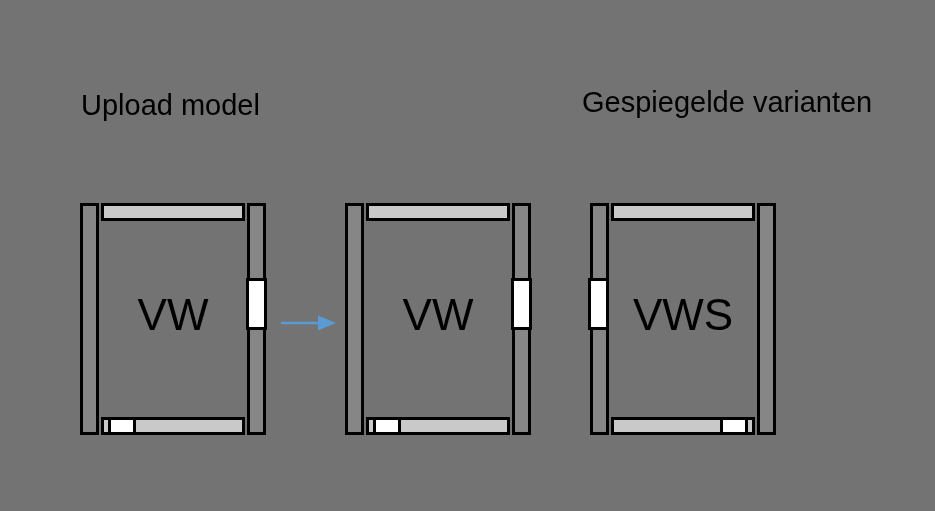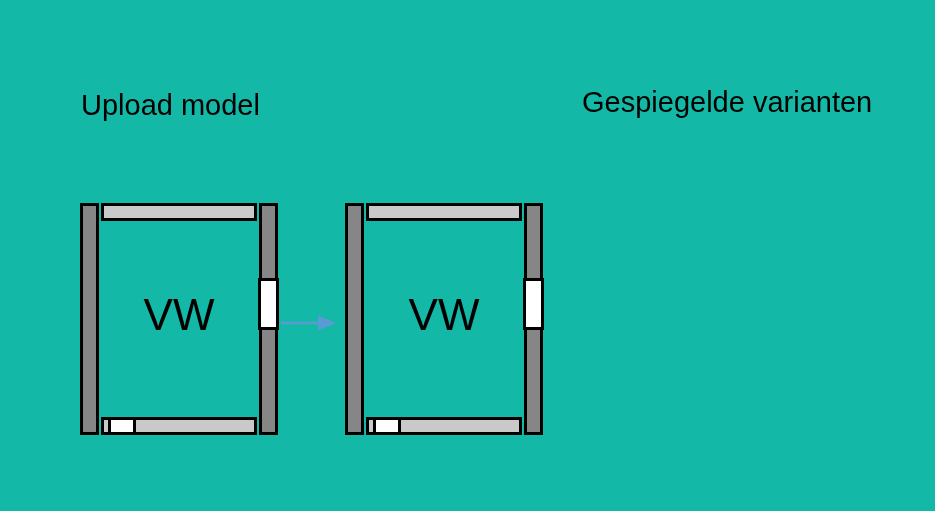--- a/index.html
+++ b/index.html
@@ -1,20 +1,20 @@
 <!DOCTYPE html>
 <html style="--wall-dark: #868686; --wall-light: #C9C9C9; --outline: #000000; --arrow-blue: #5B9BD5; --text: #000000;"><head>
 <meta charset="utf-8">
 <style>
   html, body { margin: 0; padding: 0; background: #ffffff; }
   .canvas {
     position: relative;
     width: 935px;
     height: 511px;
-    background: #14b8a6;
+    background: #737373;
     overflow: hidden;
     font-family: "Liberation Sans", sans-serif;
     color: var(--text, #000);
   }
 
   
   .stage-label {
     position: absolute;
     font-size: 29px;
     line-height: 38px;
@@ -24,21 +24,20 @@
   .label-1 { left: 81px;  top: 86px; }
   .label-2 { left: 348px; top: 84px; width: 170px; }
   .label-3 { left: 582px; top: 83px; white-space: nowrap; }
 
   
   .room {
     position: absolute;
     top: 203px;
     width: 186px;
     height: 232px;
-    padding-left: 12px;
   }
   .room-1 { left: 80px; }
   .room-2 { left: 345px; }
   .room-3 { left: 590px; }
 
   .wall, .window-gap, .door-gap { position: absolute; box-sizing: border-box; border: 3px solid var(--outline, #000); }
 
   .wall-left  { left: 0;  top: 0; bottom: 0; width: 19px; background: var(--wall-dark, #868686); }
   .wall-right { right: 0; top: 0; bottom: 0; width: 19px; background: var(--wall-dark, #868686); }
   .wall-top    { top: 0;    left: 21px; right: 21px; height: 18px; background: var(--wall-light, #C9C9C9); }
@@ -96,14 +95,23 @@
   <div class="room room-2">
     <div class="wall wall-left"></div>
     <div class="wall wall-right"></div>
     <div class="wall wall-top"></div>
     <div class="wall wall-bottom"></div>
     <div class="window-gap"></div>
     <div class="door-gap"></div>
     <div class="room-label">VW</div>
   </div>
 
+  <div class="room room-3 mirrored">
+    <div class="wall wall-left"></div>
+    <div class="wall wall-right"></div>
+    <div class="wall wall-top"></div>
+    <div class="wall wall-bottom"></div>
+    <div class="window-gap"></div>
+    <div class="door-gap"></div>
+    <div class="room-label">VWS</div>
+  </div>
 
 </div>
 
 </body></html>

